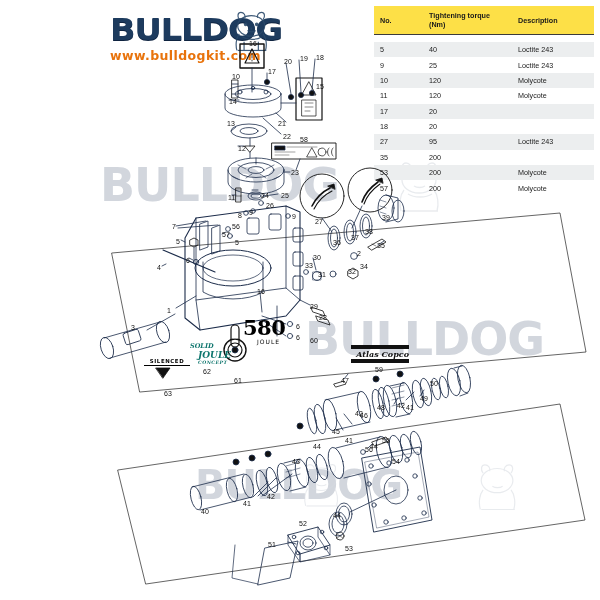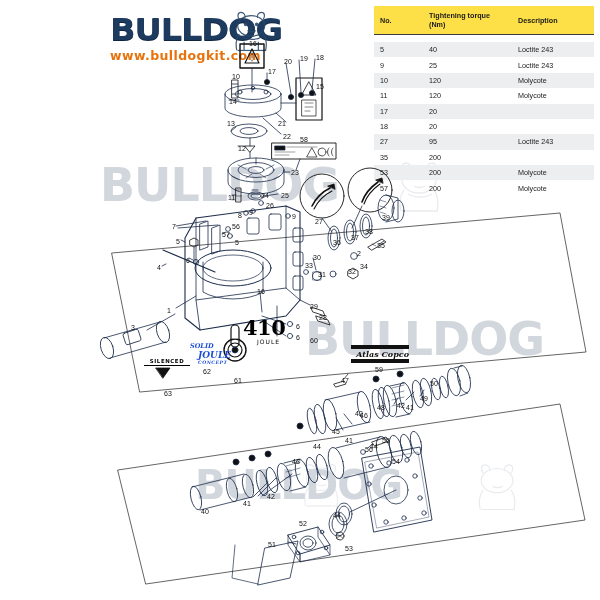--- a/index.html
+++ b/index.html
@@ -53,21 +53,21 @@
   #diagram{left:0;top:0;width:600px;height:600px;}
   .lbl{
     position:absolute;font-family:"Liberation Sans",sans-serif;
     font-size:7px;color:#111;white-space:nowrap;
   }
 
   
   #txt-410{left:243px;top:318px;}
   #txt-410 .big{font-family:"DejaVu Serif",serif;font-weight:bold;font-size:21px;color:#000;line-height:20px;letter-spacing:-.5px;}
   #txt-410 .small{font-family:"DejaVu Sans",sans-serif;font-size:6px;color:#000;letter-spacing:1px;margin-left:14px;}
-  #txt-solidbody{left:190px;top:342px;font-family:"DejaVu Serif",serif;font-style:italic;font-weight:bold;color:#1d4ed8;}
+  #txt-solidbody{left:190px;top:342px;font-family:"DejaVu Serif",serif;font-style:italic;font-weight:bold;color:#0f766e;}
   #txt-solidbody .l1{font-size:6.5px;}
   #txt-solidbody .l2{font-size:9px;margin-left:8px;}
   #txt-solidbody .l3{font-size:4.6px;margin-left:8px;letter-spacing:.5px;}
   #txt-atlas{left:351px;top:345px;width:58px;}
   #txt-atlas .bar{height:4px;background:#111;}
   #txt-atlas .nm{font-family:"DejaVu Serif",serif;font-style:italic;font-weight:bold;font-size:8px;color:#111;text-align:right;line-height:10px;}
   #txt-silenced{left:144px;top:358px;width:46px;text-align:center;}
   #txt-silenced .tx{font-family:"DejaVu Sans",sans-serif;font-size:5.4px;font-weight:bold;letter-spacing:.6px;color:#000;border-bottom:1px solid #000;padding-bottom:1px;}
 </style>
 </head>
@@ -484,21 +484,21 @@
       <path d="M265 548 L298 541 L290 578 L258 585 Z" stroke="#1c2c4a" stroke-width="0.8"></path>
       <line x1="288" y1="542" x2="296" y2="544"></line>
       <path d="M235 545 L232 578 L258 584" stroke-width="0.7"></path>
 
       <ellipse cx="338" cy="524" rx="9" ry="12"></ellipse>
       <ellipse cx="338" cy="524" rx="6" ry="9"></ellipse>
     </g>
   </svg>
 
   <div class="abs" id="txt-410">
-    <div class="big">410</div>
+    <div class="big">580</div>
     <div class="small">JOULE</div>
   </div>
 
   <div class="abs" id="txt-solidbody">
     <div class="l1">SOLID</div>
     <div class="l2">JOULE</div>
     <div class="l3">CONCEPT</div>
   </div>
 
   <div class="abs" id="txt-atlas">

